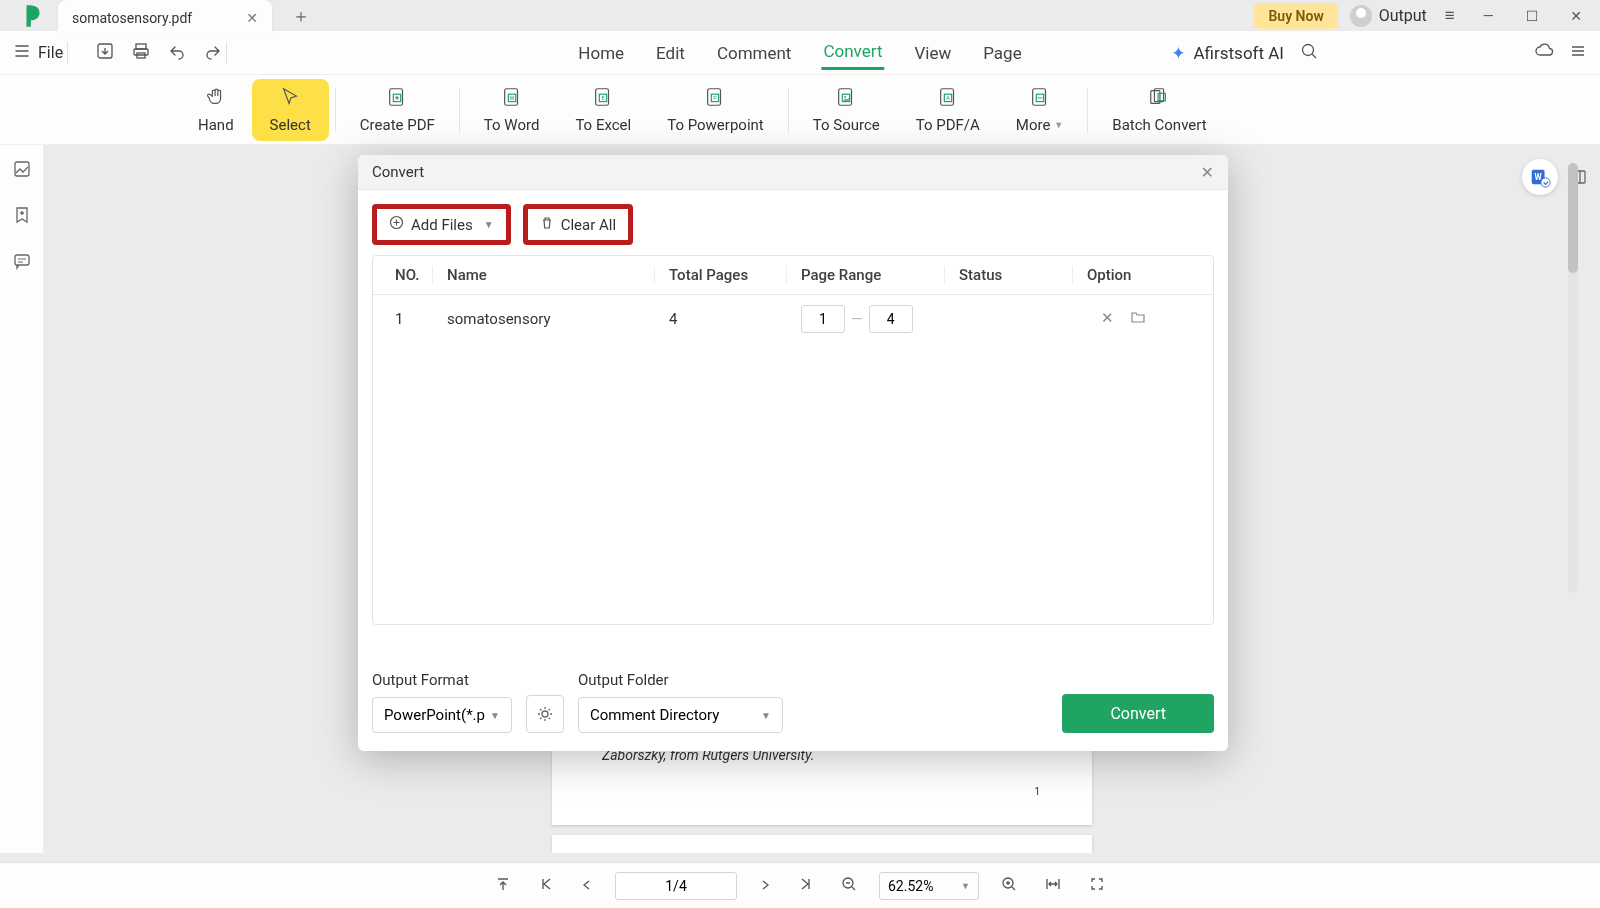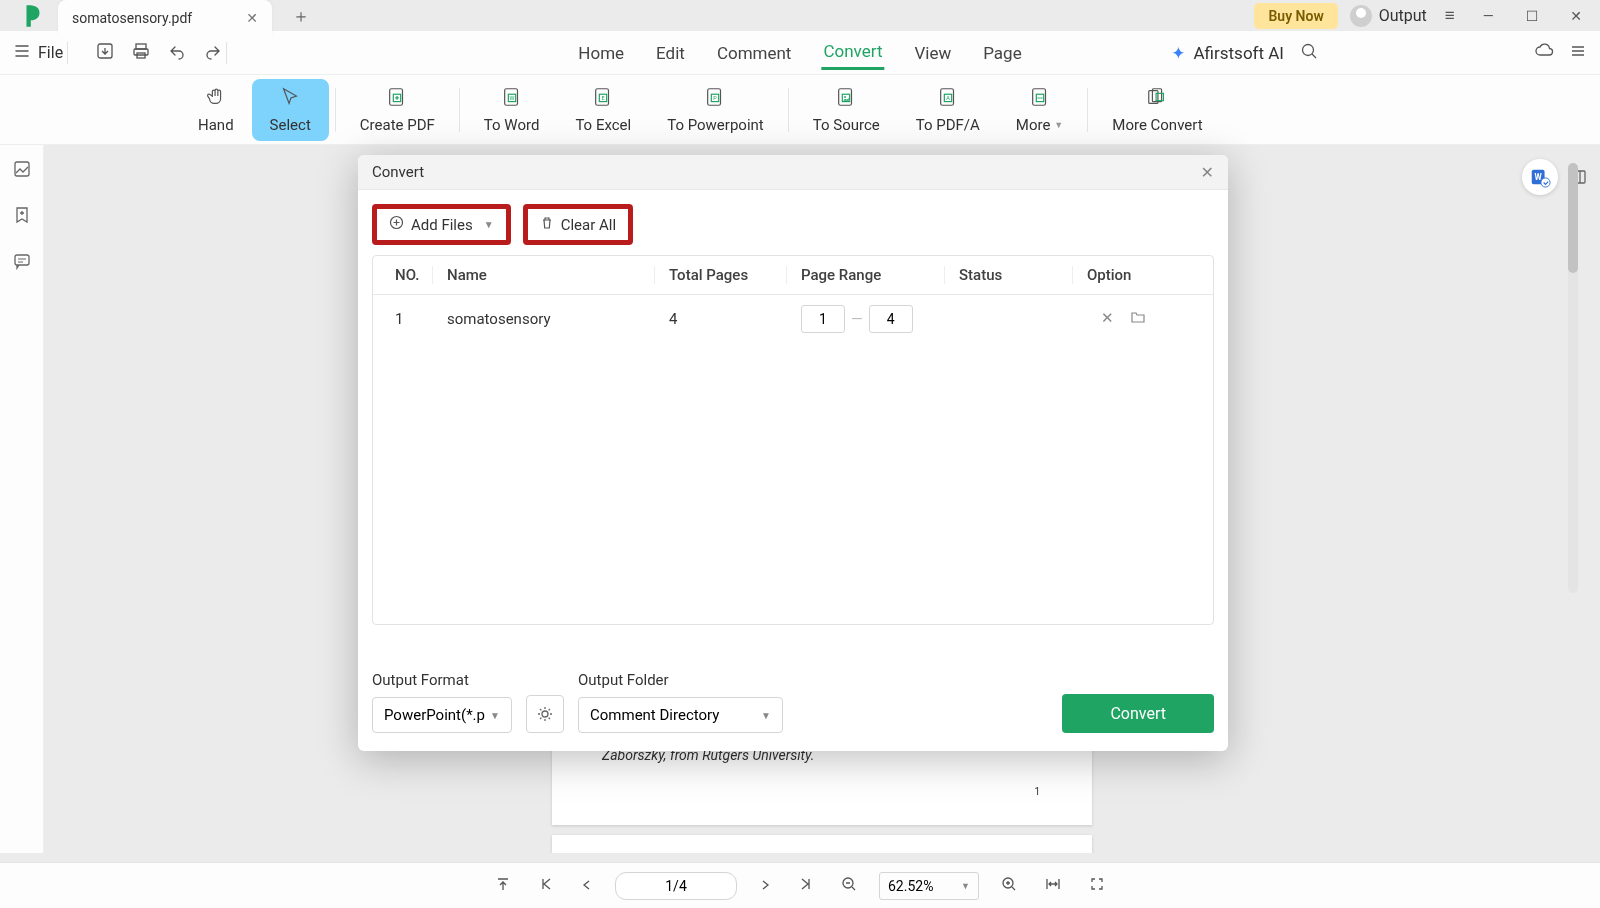--- a/index.html
+++ b/index.html
@@ -193,21 +193,21 @@
   align-items: center;
   gap: 4px;
   padding: 6px 18px;
   cursor: pointer;
   font-size: 15px;
   color: #333;
   height: 62px;
   justify-content: center;
 }
 .ribbon-item.active {
-  background: #7dd3fc;
+  background: #fde047;
   border-radius: 8px;
 }
 .ribbon-icon {
   color: #555;
 }
 .ribbon-divider {
   width: 1px;
   height: 44px;
   background: #e5e5e5;
   margin: 0 6px;
@@ -498,21 +498,21 @@
   display: flex;
   align-items: center;
   justify-content: center;
   gap: 16px;
 }
 .bb-btn { color: #555; cursor: pointer; padding: 4px 6px; }
 .bb-input {
   width: 122px;
   height: 28px;
   border: 1px solid #d5d5d5;
-  border-radius: 11px;
+  border-radius: 3px;
   text-align: center;
   font-size: 14px;
 }
 .zoom-select {
   width: 100px;
   height: 28px;
   border: 1px solid #d5d5d5;
   border-radius: 3px;
   display: flex;
   align-items: center;
@@ -720,21 +720,21 @@
   </div>
   <div class="ribbon-divider"></div>
   <div class="ribbon-item">
     <span class="ribbon-icon">
       <svg width="22" height="22" viewBox="0 0 24 24">
           <rect x="3" y="5" width="10" height="14" rx="1" fill="none" stroke="#555" stroke-width="1.3"></rect>
           <rect x="7" y="3" width="10" height="14" rx="1" fill="none" stroke="#555" stroke-width="1.3"></rect>
           <rect x="11" y="8" width="8" height="8" fill="none" stroke="#1fa463" stroke-width="1.3"></rect>
         </svg>
     </span>
-    <span>More Convert</span>
+    <span>Batch Convert</span>
   </div>
 </div>
 
 <div class="workspace">
   <div class="sidebar-left">
     <span class="icon-btn">
       <svg width="20" height="20" viewBox="0 0 20 20">
           <rect x="3" y="3" width="14" height="14" rx="2" fill="none" stroke="#666" stroke-width="1.3"></rect>
           <path d="M4 14l4-4 3 3 5-5" fill="none" stroke="#666" stroke-width="1.3"></path>
         </svg>

